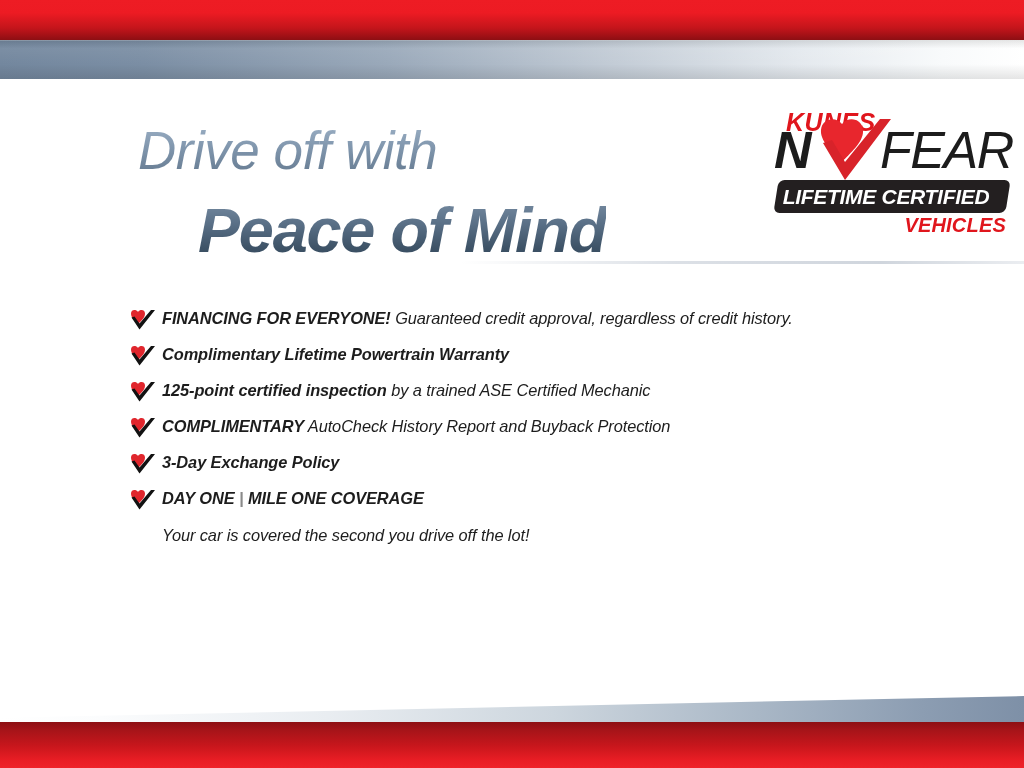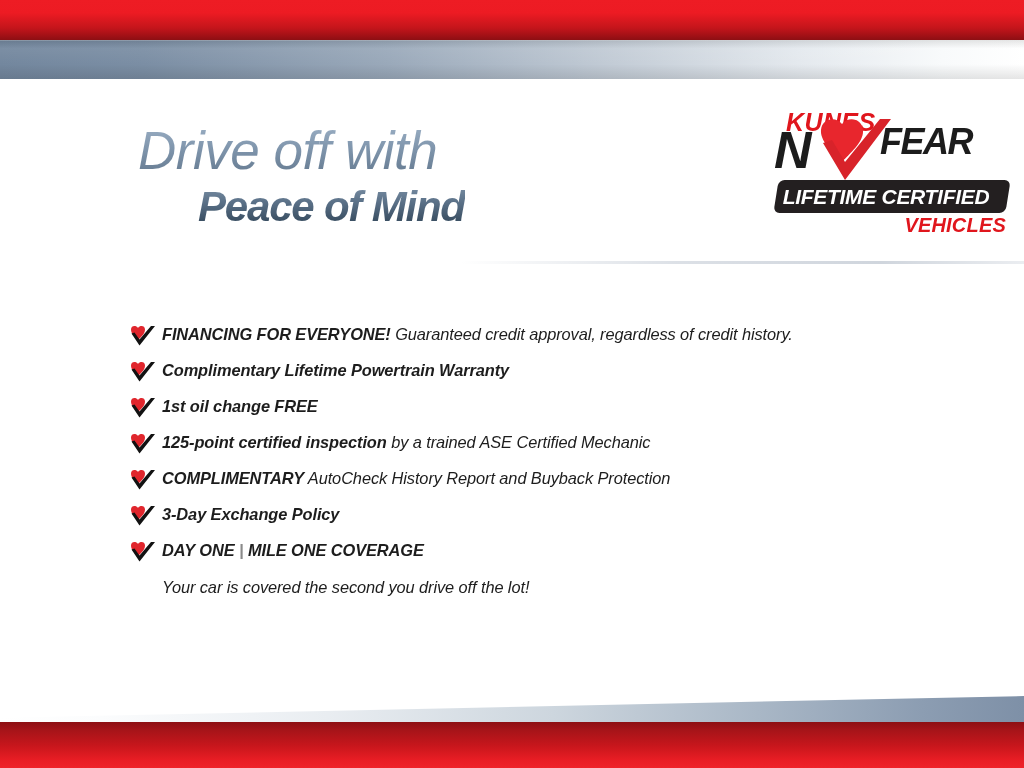--- a/index.html
+++ b/index.html
@@ -64,26 +64,26 @@
     letter-spacing: -0.5px;
     line-height: 1.0;
     color: #7d93ab;
     background: linear-gradient(to bottom, #9bafc4 0%, #8096ad 45%, #64798f 100%);
     -webkit-background-clip: text;
     background-clip: text;
     -webkit-text-fill-color: transparent;
     white-space: nowrap;
   }
   #headline-line2 {
-    font-size: 42px;
+    font-size: 63px;
     font-style: italic;
     font-weight: bold;
     letter-spacing: -1.2px;
     line-height: 1.05;
-    margin-top: 8px;
+    margin-top: 20px;
     margin-left: 60px;
     color: #43586c;
     background: linear-gradient(to bottom, #7a8fa5 0%, #5a7087 40%, #3d5266 78%, #33485c 100%);
     -webkit-background-clip: text;
     background-clip: text;
     -webkit-text-fill-color: transparent;
     white-space: nowrap;
   }
   #headline-divider {
     position: absolute;
@@ -127,22 +127,22 @@
     font-weight: bold;
     font-style: italic;
     color: #1c1c1c;
     letter-spacing: -2px;
     line-height: 1;
   }
   .logo-fear {
     position: absolute;
     left: 108px;
     top: 0px;
-    font-size: 36px;
-    font-weight: bold;
+    font-size: 52px;
+    font-weight: normal;
     font-style: italic;
     color: #1c1c1c;
     letter-spacing: -1.5px;
     line-height: 1;
   }
   #logo-heartcheck {
     position: absolute;
     left: 40px;
     top: -6px;
     width: 82px;
@@ -180,21 +180,21 @@
     font-weight: bold;
     font-style: italic;
     color: #e0161d;
     letter-spacing: 0.2px;
   }
 
   
   #benefits-list {
     position: absolute;
     left: 130px;
-    top: 324px;
+    top: 308px;
     width: 820px;
   }
   .benefit-row {
     display: flex;
     align-items: flex-start;
     margin-bottom: 13px;
   }
   .benefit-icon {
     flex: 0 0 auto;
     width: 26px;
@@ -267,27 +267,20 @@
         <path d="M16 6 C12 0, 2 1, 2 9 C2 18, 11 25, 16 30 C21 25, 30 18, 30 9 C30 1, 20 0, 16 6 Z" fill="#e0262d"></path>
         <path d="M3 17 L19 41 L50 2 L42 2 L19 29 L9 15 Z" fill="#121212"></path>
       </svg>
       <div class="benefit-text"><span class="lead">Complimentary Lifetime Powertrain Warranty</span></div>
     </div>
     <div class="benefit-row">
       <svg class="benefit-icon" viewBox="0 0 52 44">
         <path d="M16 6 C12 0, 2 1, 2 9 C2 18, 11 25, 16 30 C21 25, 30 18, 30 9 C30 1, 20 0, 16 6 Z" fill="#e0262d"></path>
         <path d="M3 17 L19 41 L50 2 L42 2 L19 29 L9 15 Z" fill="#121212"></path>
       </svg>
-      <div class="benefit-text"><span class="lead">1st oil change FREE</span></div>
-    </div>
-    <div class="benefit-row">
-      <svg class="benefit-icon" viewBox="0 0 52 44">
-        <path d="M16 6 C12 0, 2 1, 2 9 C2 18, 11 25, 16 30 C21 25, 30 18, 30 9 C30 1, 20 0, 16 6 Z" fill="#e0262d"></path>
-        <path d="M3 17 L19 41 L50 2 L42 2 L19 29 L9 15 Z" fill="#121212"></path>
-      </svg>
       <div class="benefit-text"><span class="lead">125-point certified inspection</span><span> by a trained ASE Certified Mechanic</span></div>
     </div>
     <div class="benefit-row">
       <svg class="benefit-icon" viewBox="0 0 52 44">
         <path d="M16 6 C12 0, 2 1, 2 9 C2 18, 11 25, 16 30 C21 25, 30 18, 30 9 C30 1, 20 0, 16 6 Z" fill="#e0262d"></path>
         <path d="M3 17 L19 41 L50 2 L42 2 L19 29 L9 15 Z" fill="#121212"></path>
       </svg>
       <div class="benefit-text"><span class="lead">COMPLIMENTARY</span><span> AutoCheck History Report and Buyback Protection</span></div>
     </div>
     <div class="benefit-row">

